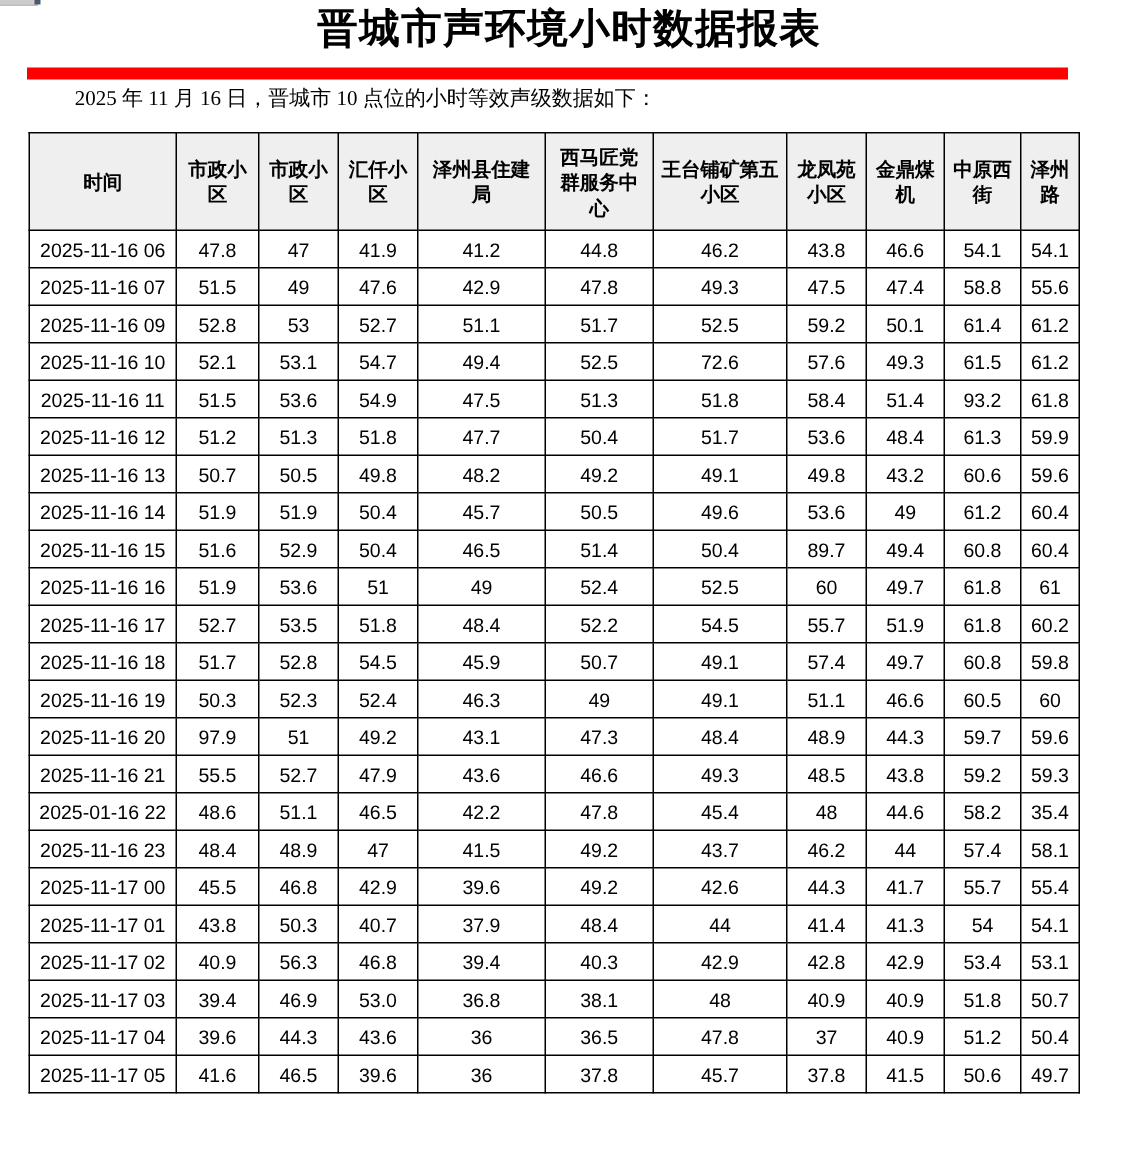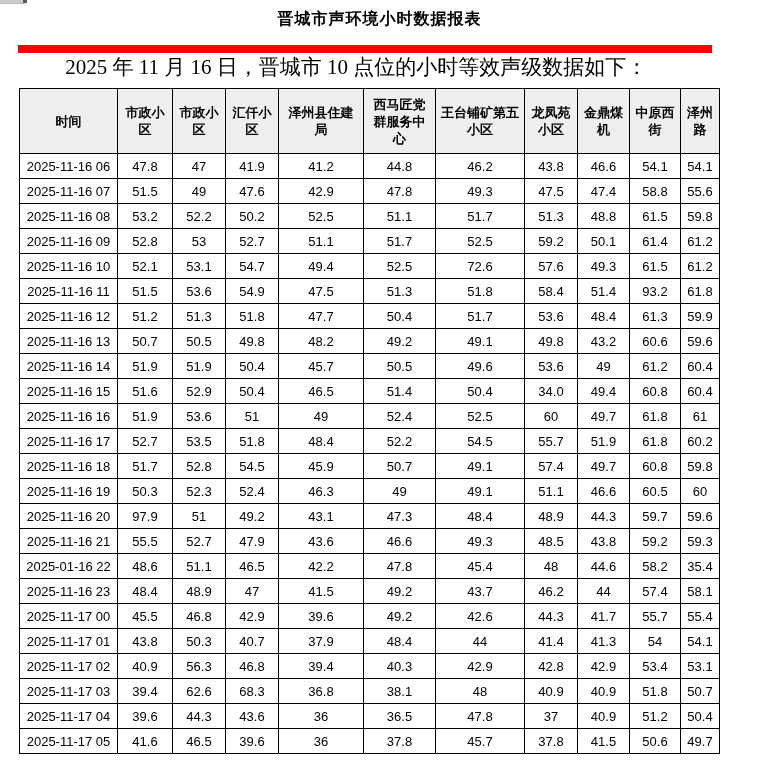--- a/index.html
+++ b/index.html
@@ -31,41 +31,41 @@
   .top-artifact .tip {
     position: absolute;
     right: -3px; top: 0;
     width: 4px; height: 3px;
     background: #4a5a6a;
   }
   h1.title {
     margin: 0;
     padding-top: 4px;
     text-align: center;
-    font-size: 16px;
+    font-size: 27px;
     line-height: 30px;
     font-weight: bold;
     font-family: "Liberation Sans", sans-serif;
     letter-spacing: 1px;
   }
   .red-bar {
     position: absolute;
     left: 18px;
     top: 45px;
     width: 694px;
     height: 8px;
   }
   .intro {
     position: absolute;
     left: 19px;
     top: 56px;
     width: 720px;
     margin: 0;
     font-family: "Liberation Serif", serif;
-    font-size: 21px;
+    font-size: 14px;
     line-height: 22px;
     text-indent: 2.2em;
     white-space: nowrap;
   }
   table.report {
     position: absolute;
     left: 19px;
     top: 88px;
     border-collapse: collapse;
     table-layout: fixed;
@@ -160,33 +160,20 @@
           <td>47.6</td>
           <td>42.9</td>
           <td>47.8</td>
           <td>49.3</td>
           <td>47.5</td>
           <td>47.4</td>
           <td>58.8</td>
           <td>55.6</td>
         </tr>
         <tr>
-          <td>2025-11-16 08</td>
-          <td>53.2</td>
-          <td>52.2</td>
-          <td>50.2</td>
-          <td>52.5</td>
-          <td>51.1</td>
-          <td>51.7</td>
-          <td>51.3</td>
-          <td>48.8</td>
-          <td>61.5</td>
-          <td>59.8</td>
-        </tr>
-        <tr>
           <td>2025-11-16 09</td>
           <td>52.8</td>
           <td>53</td>
           <td>52.7</td>
           <td>51.1</td>
           <td>51.7</td>
           <td>52.5</td>
           <td>59.2</td>
           <td>50.1</td>
           <td>61.4</td>
@@ -258,21 +245,21 @@
           <td>60.4</td>
         </tr>
         <tr>
           <td>2025-11-16 15</td>
           <td>51.6</td>
           <td>52.9</td>
           <td>50.4</td>
           <td>46.5</td>
           <td>51.4</td>
           <td>50.4</td>
-          <td>34.0</td>
+          <td>89.7</td>
           <td>49.4</td>
           <td>60.8</td>
           <td>60.4</td>
         </tr>
         <tr>
           <td>2025-11-16 16</td>
           <td>51.9</td>
           <td>53.6</td>
           <td>51</td>
           <td>49</td>
@@ -409,22 +396,22 @@
           <td>40.3</td>
           <td>42.9</td>
           <td>42.8</td>
           <td>42.9</td>
           <td>53.4</td>
           <td>53.1</td>
         </tr>
         <tr>
           <td>2025-11-17 03</td>
           <td>39.4</td>
-          <td>62.6</td>
-          <td>68.3</td>
+          <td>46.9</td>
+          <td>53.0</td>
           <td>36.8</td>
           <td>38.1</td>
           <td>48</td>
           <td>40.9</td>
           <td>40.9</td>
           <td>51.8</td>
           <td>50.7</td>
         </tr>
         <tr>
           <td>2025-11-17 04</td>

